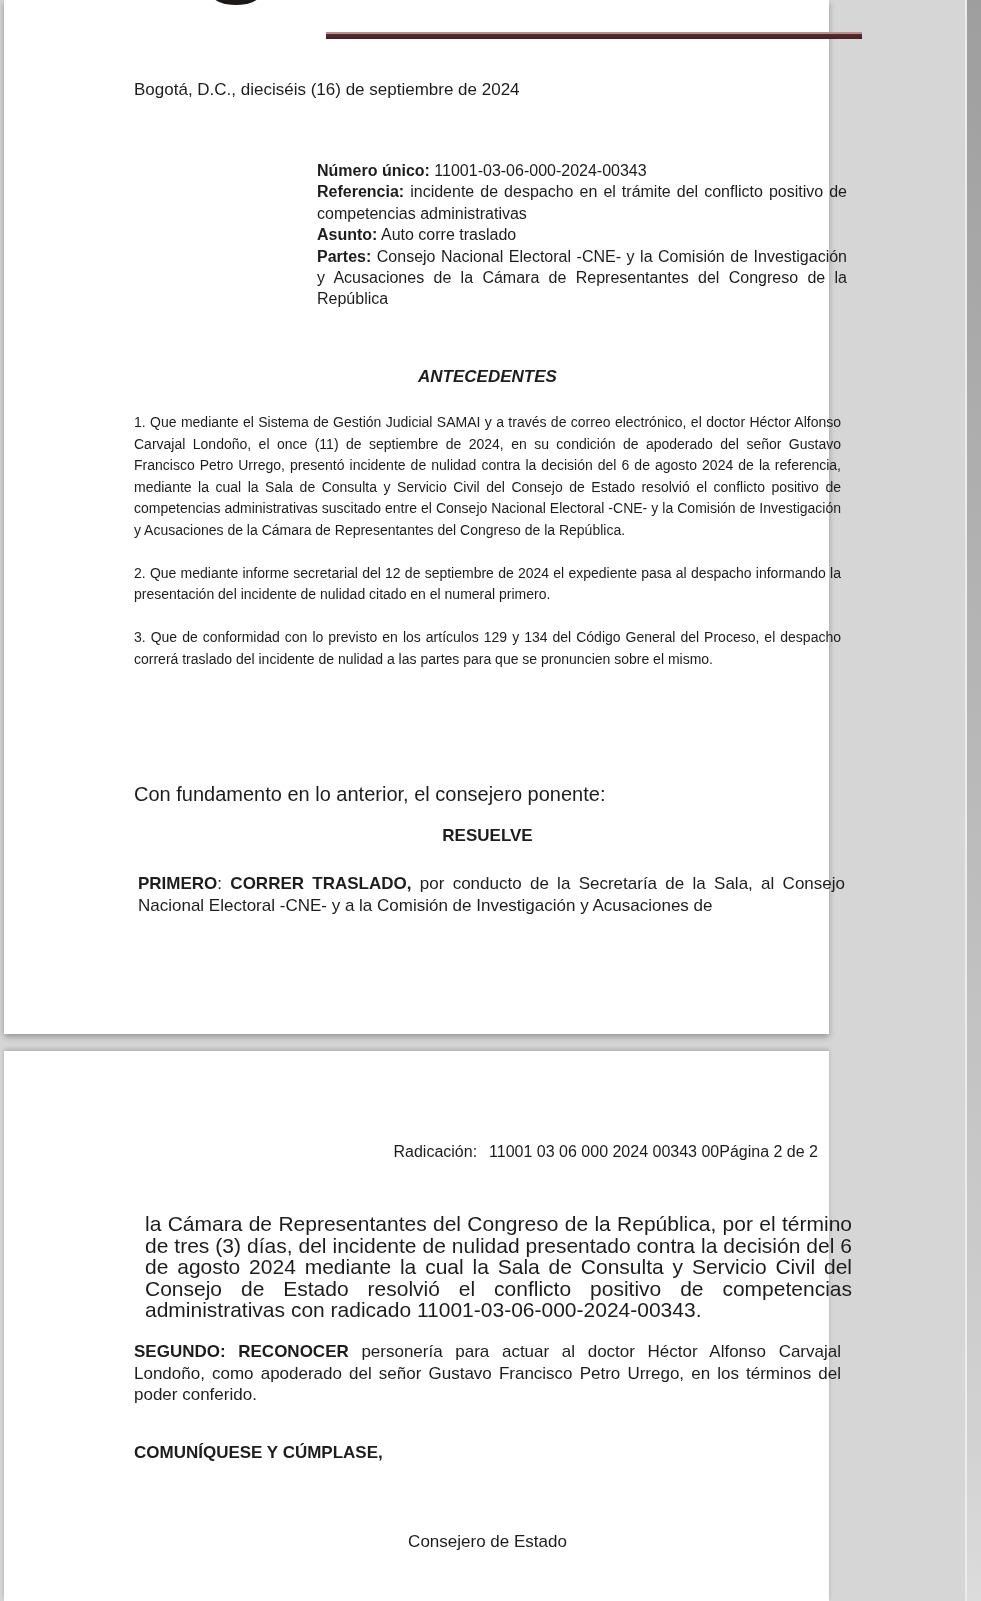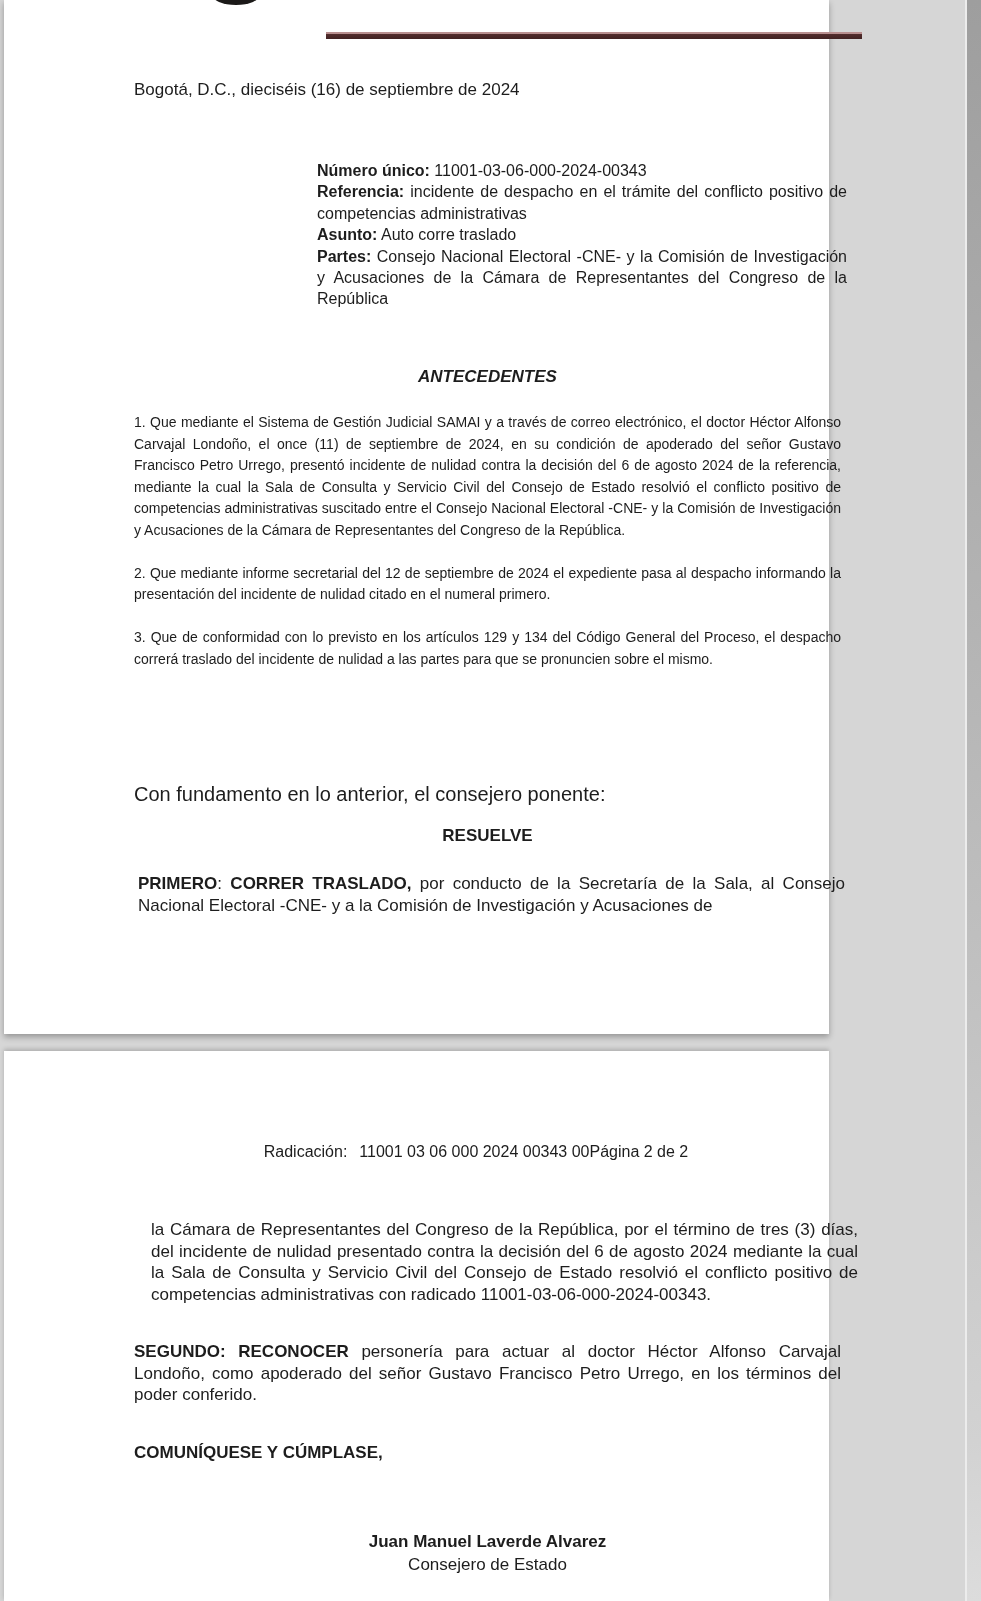--- a/index.html
+++ b/index.html
@@ -98,31 +98,31 @@
     font-size: 17px; line-height: 22px;
     text-align: justify;
   }
 
   
   .p2-header {
     position: absolute;
     left: 130px; top: 90px;
     width: 707px;
     display: flex;
-    justify-content: center;
+    justify-content: flex-end;
     font-size: 16px; line-height: 21px;
   }
   .rad-value { margin-left: 12px; }
   .page-indicator { margin-right: 23px; }
 
   .continuation {
     position: absolute;
     left: 130px; top: 151px;
-    width: 707px; margin: 17px;
-    font-size: 17px; line-height: 21.5px;
+    width: 707px; margin: 11px;
+    font-size: 21px; line-height: 21.5px;
     text-align: justify;
   }
   .segundo {
     position: absolute;
     left: 130px; top: 290px;
     width: 707px; margin: 0;
     font-size: 17px; line-height: 21.5px;
     text-align: justify;
   }
   .comuniquese {
@@ -187,19 +187,18 @@
       <div class="page-indicator">Página 2 de 2</div>
     </div>
 
     <p class="continuation">la Cámara de Representantes del Congreso de la República, por el término de tres (3) días, del incidente de nulidad presentado contra la decisión del 6 de agosto 2024 mediante la cual la Sala de Consulta y Servicio Civil del Consejo de Estado resolvió el conflicto positivo de competencias administrativas con radicado 11001-03-06-000-2024-00343.</p>
 
     <p class="segundo"><b>SEGUNDO: RECONOCER</b> <span>personería para actuar al doctor Héctor Alfonso Carvajal Londoño, como apoderado del señor Gustavo Francisco Petro Urrego, en los términos del poder conferido.</span></p>
 
     <p class="comuniquese">COMUNÍQUESE Y CÚMPLASE,</p>
 
     <div class="signature">
-      <div class="sig-name">Juan Manuel Laverde Alvarez</div>
       <div class="sig-title">Consejero de Estado</div>
     </div>
   </div>
 
   <div class="scroll-strip"></div>
 </div>
 
 </body></html>

